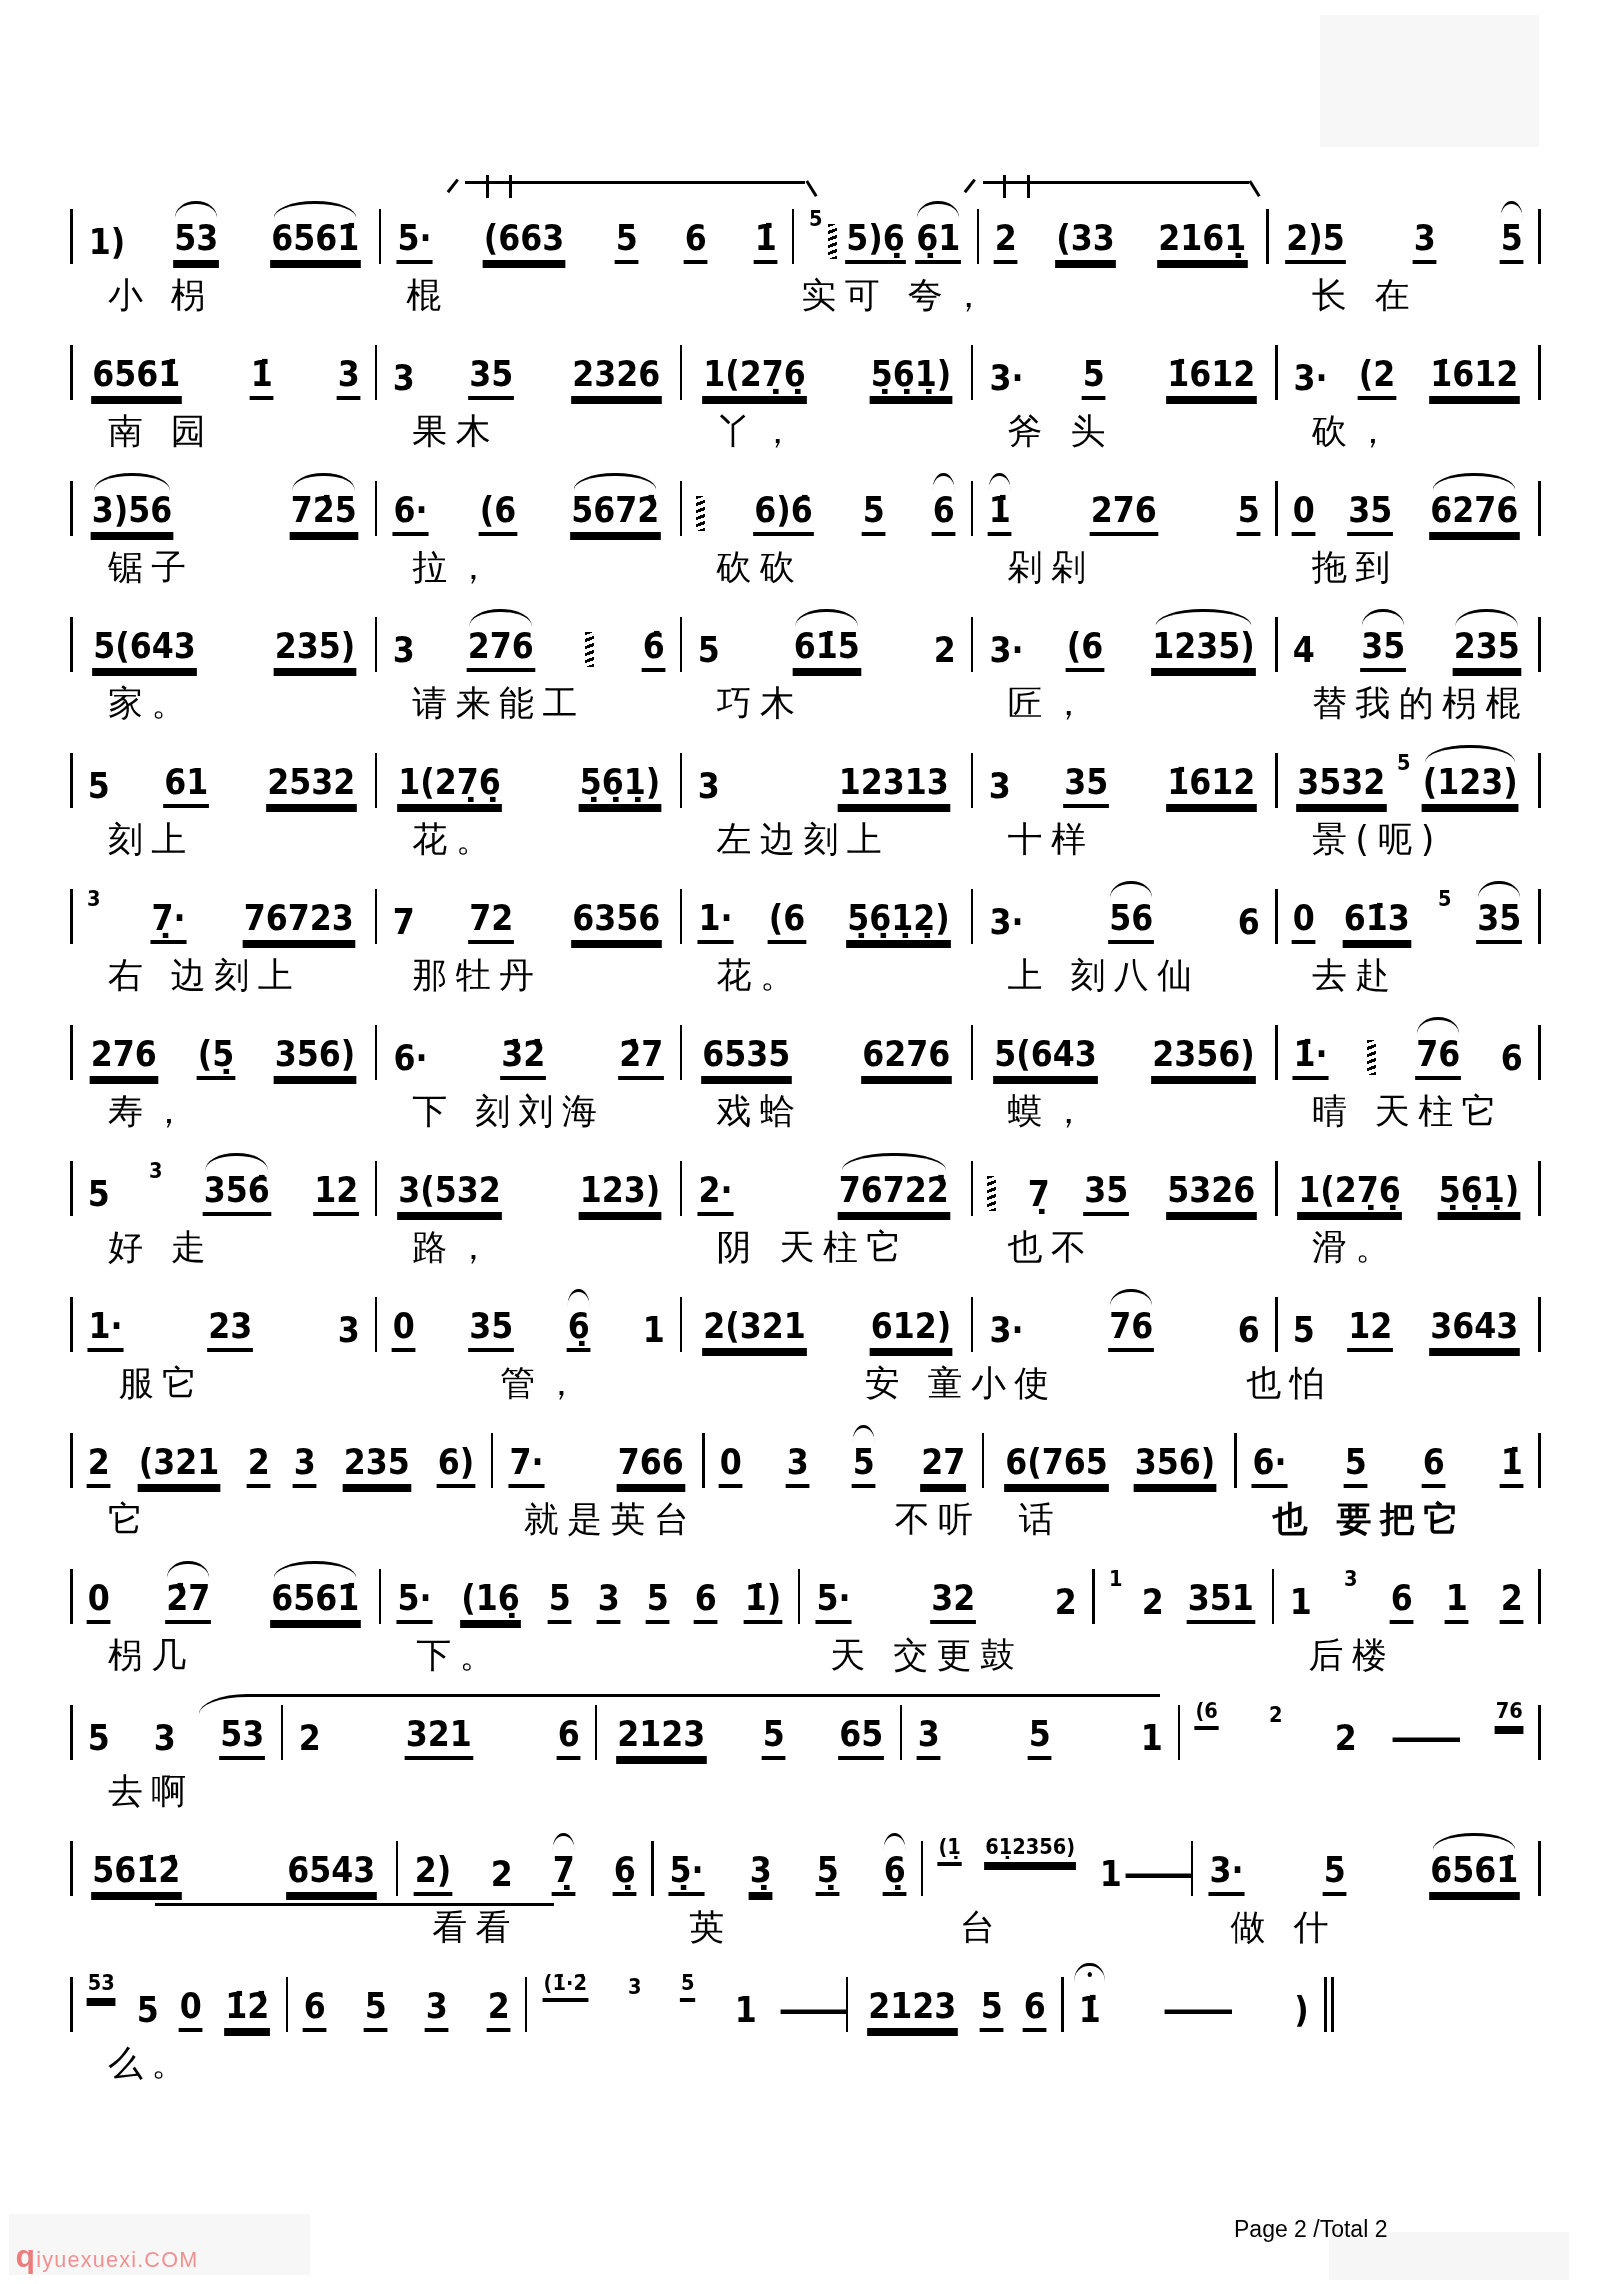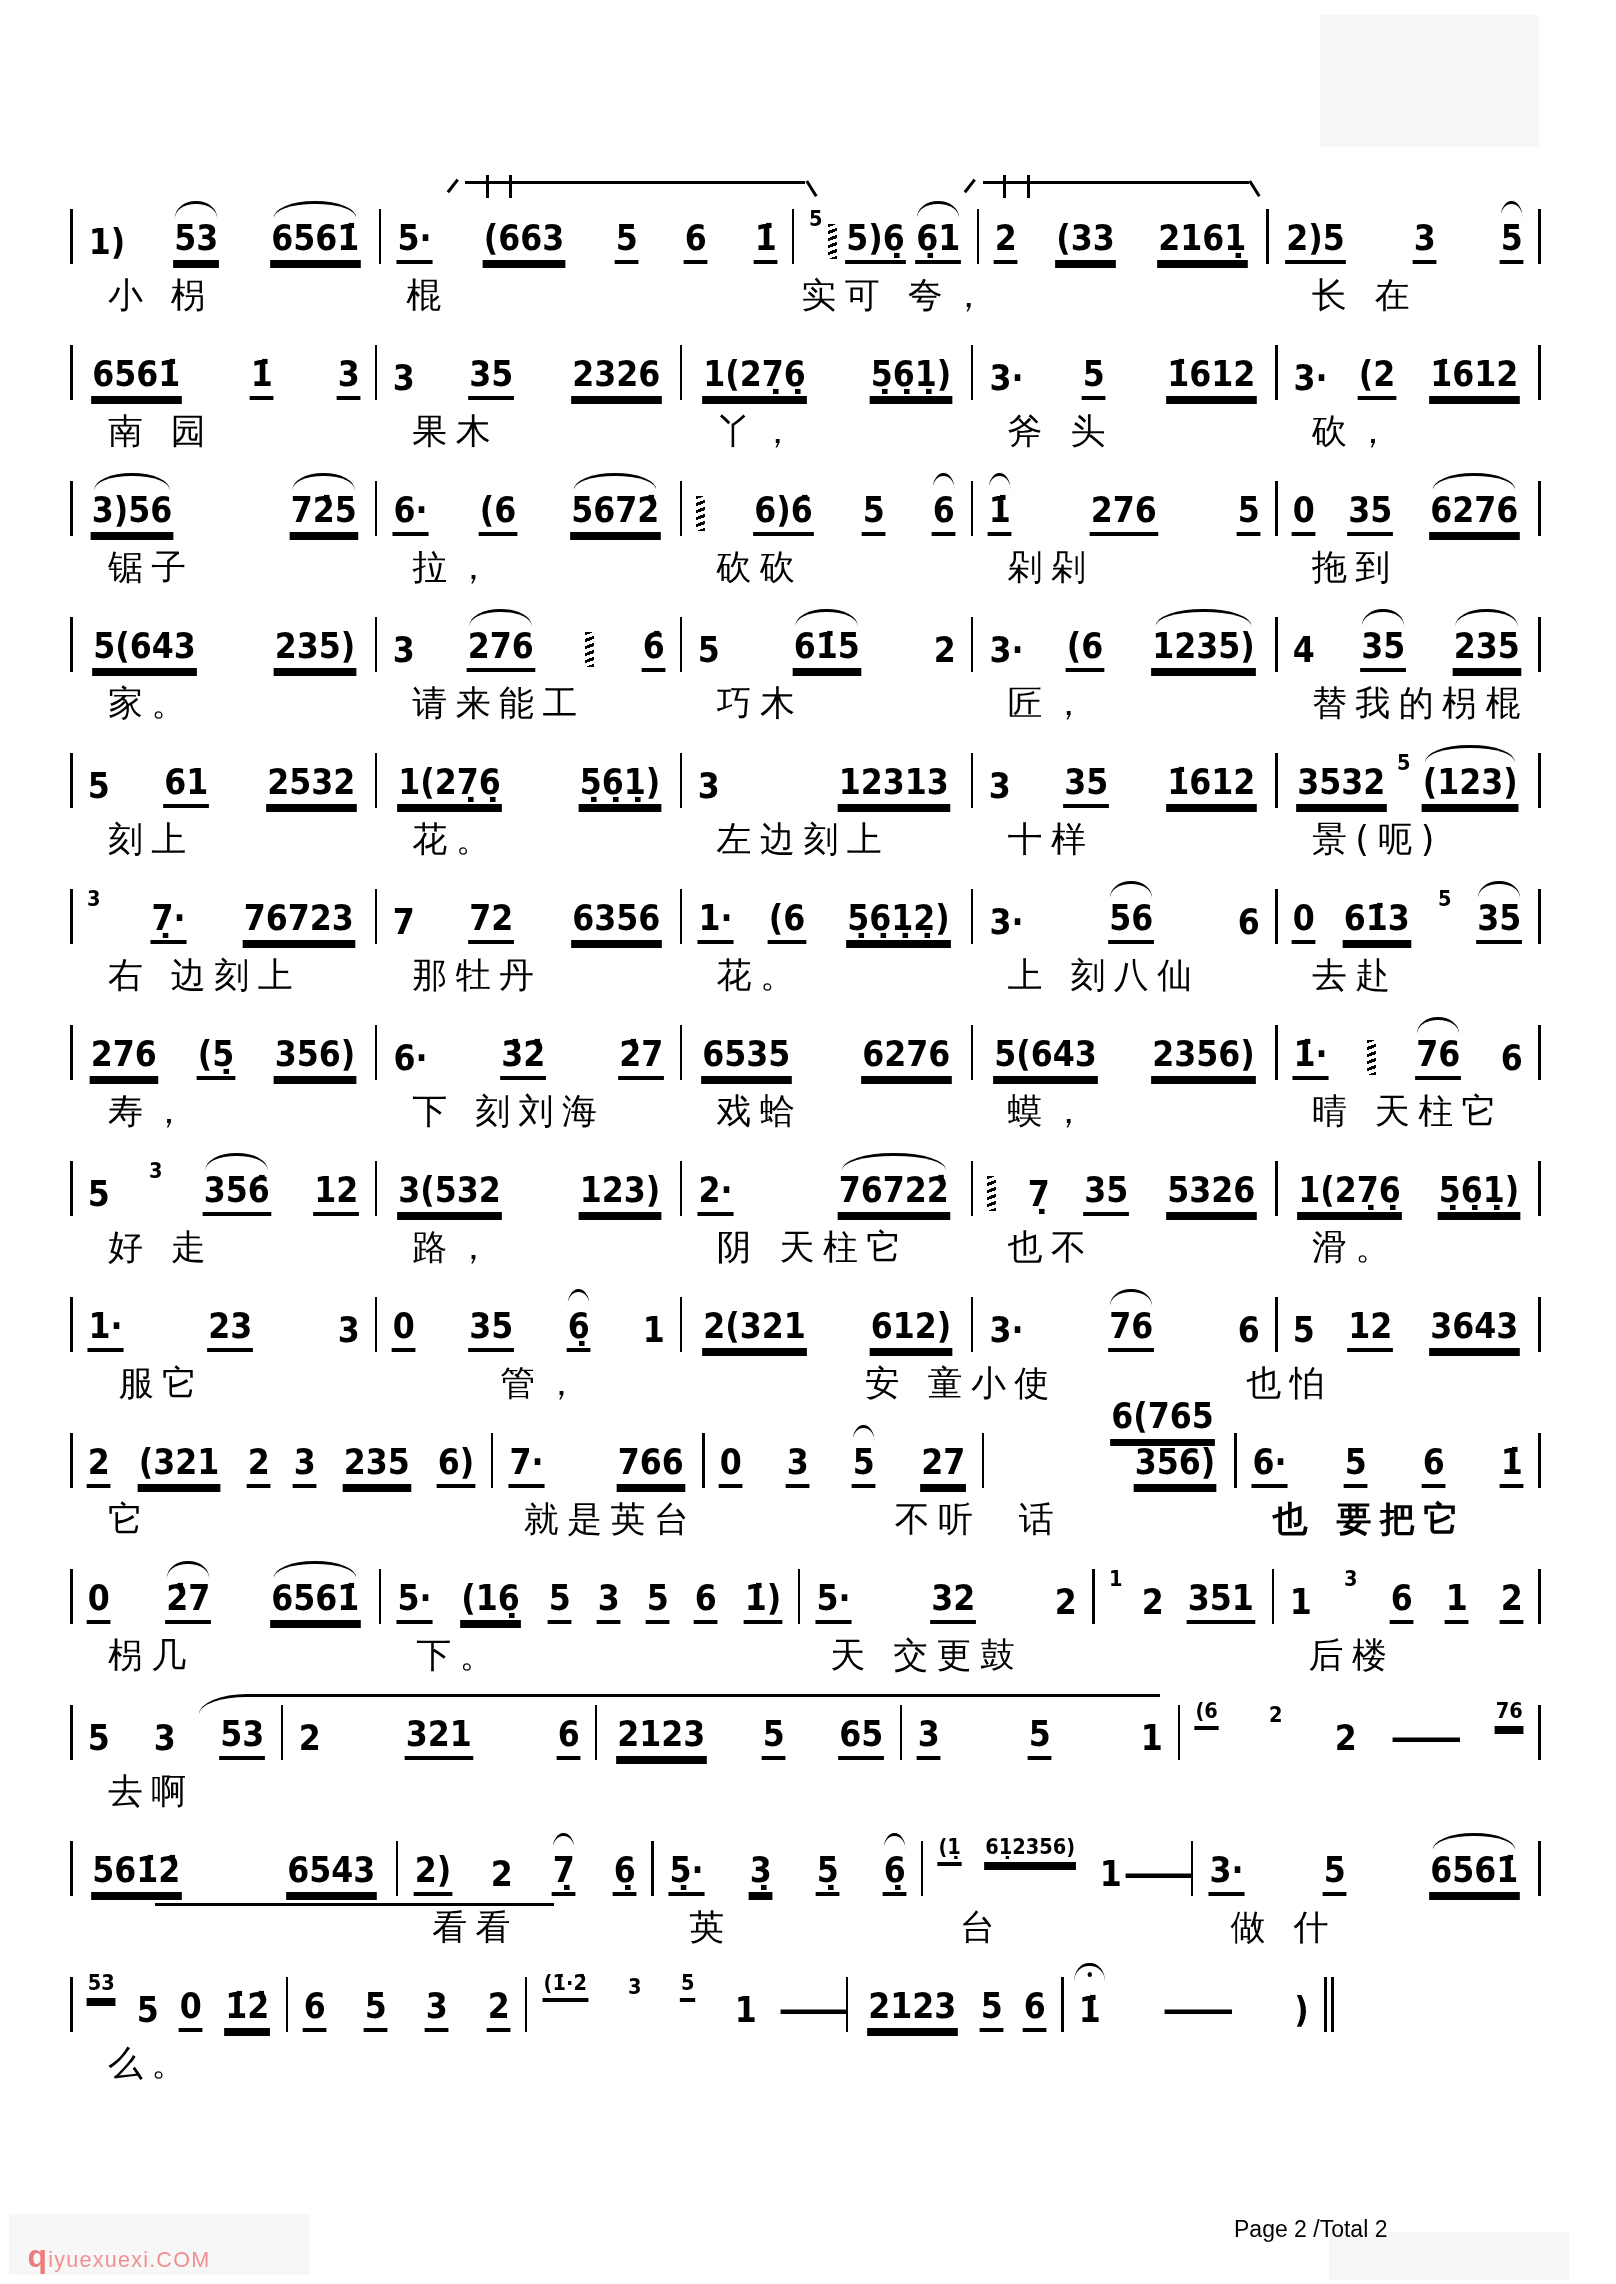--- a/index.html
+++ b/index.html
@@ -44,21 +44,21 @@
      border-left:3.6px solid #000;border-right:3.6px solid #000;}
   .orn::after{content:"";position:absolute;left:-15.6px;top:-2.4px;width:13.2px;height:15.6px;
      border-left:3.6px solid #000;transform:rotate(38deg);}
   .orn .hk{position:absolute;right:-8.4px;top:-1.2px;width:13.2px;height:18px;
      border-right:3.6px solid #000;transform:rotate(-32deg);}
   .tie{position:absolute;left:9%;width:65%;top:18px;height:20.4px;border-top:3px solid #000;
      border-top-left-radius:48px 20.4px;}
   .ext{position:absolute;left:6%;width:27%;top:91px;border-top:3px solid #000;}
   .footer{position:absolute;left:1234px;top:2216px;font:400 23px "Liberation Sans",sans-serif;}
   .watermark{position:absolute;left:15.6px;top:2238px;font:400 21.6px "Liberation Sans",sans-serif;
-     color:#f19090;letter-spacing:1.2px;margin-left:12px;}
+     color:#f19090;letter-spacing:1.2px;}
   .watermark::first-letter{font-weight:700;font-size:32px;color:#ec7d7d;}
 </style>
 </head>
 <body>
 
 <div class="sheet">
   <div class="patch patch-tr"></div>
   <div class="patch patch-bl"></div>
   <div class="patch patch-br"></div>
   <div class="score">
@@ -515,21 +515,21 @@
             <span class="t u2">766</span>
           </div>
           <div class="bar"></div>
           <div class="measure" style="flex-grow: 0.93;">
             <span class="t u1">0</span>
             <span class="t u1">3</span>
             <span class="t u1 arc">5</span>
             <span class="t u2">27</span>
           </div>
           <div class="bar"></div>
-          <div class="measure" style="flex-grow: 0.83; flex-direction: column;">
+          <div class="measure" style="flex-grow: 0.83;">
             <span class="t u2">6(765</span>
             <span class="t u2">356)</span>
           </div>
           <div class="bar"></div>
           <div class="measure" style="flex-grow: 1.02;">
             <span class="t u1">6·</span>
             <span class="t u1">5</span>
             <span class="t u1">6</span>
             <span class="t u1">1̇</span>
           </div>

